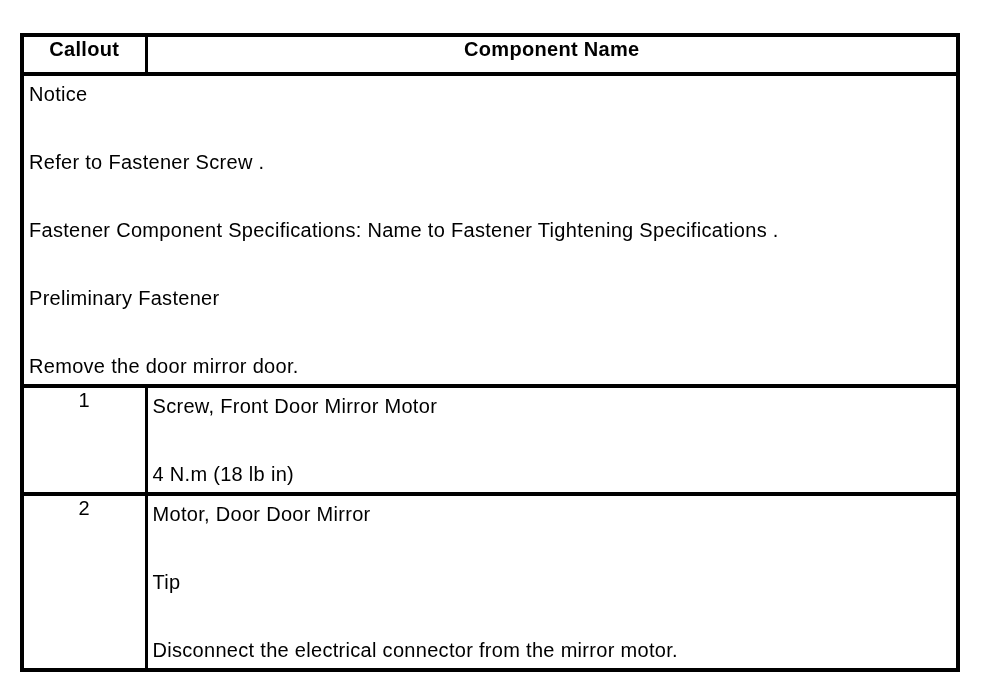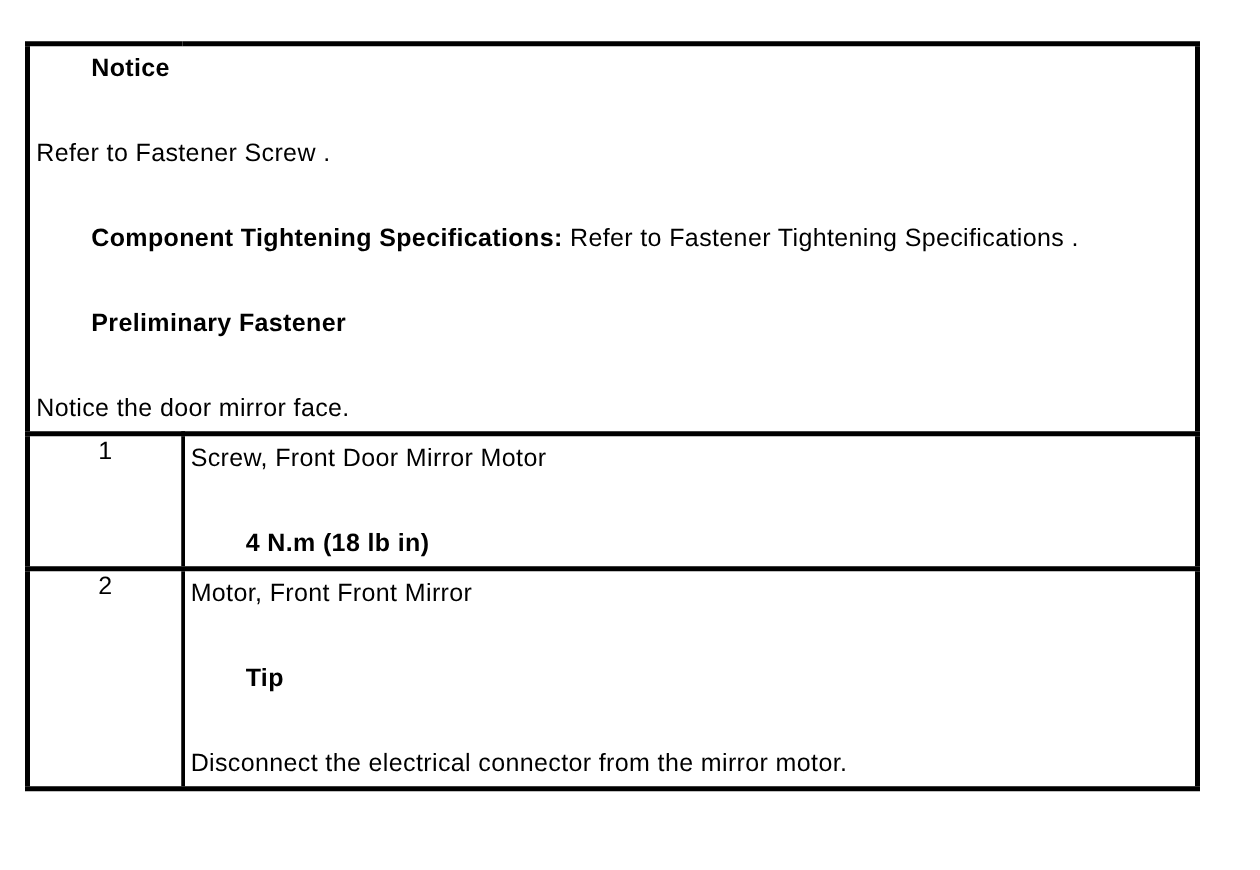--- a/index.html
+++ b/index.html
@@ -46,61 +46,65 @@
   }
   .line {
     line-height: 34px;
     height: 34px;
     white-space: pre;
     overflow: visible;
   }
   .blank-line {
     height: 34px;
   }
-  .bold { font-weight: bold; margin-left: 44px; }
+  .bold { font-weight: normal; }
 </style>
 </head>
 <body>
 
 <div class="page">
   <table class="doc-table">
     <colgroup>
       <col class="callout-col">
       <col>
     </colgroup>
 
     <tbody>
+        <tr>
+      <td class="header-cell">Callout</td>
+      <td class="header-cell">Component Name</td>
+    </tr>
 
     <tr>
       <td colspan="2">
         <div class="line bold">Notice</div>
         <div class="blank-line"></div>
         <div class="line">Refer to Fastener Screw .</div>
         <div class="blank-line"></div>
-        <div class="line"><span class="bold">Component Tightening Specifications:</span> <span>Refer to Fastener Tightening Specifications .</span></div>
+        <div class="line"><span class="bold">Fastener Component Specifications:</span> <span>Name to Fastener Tightening Specifications .</span></div>
         <div class="blank-line"></div>
         <div class="line bold">Preliminary Fastener</div>
         <div class="blank-line"></div>
-        <div class="line">Notice the door mirror face.</div>
+        <div class="line">Remove the door mirror door.</div>
       </td>
     </tr>
 
     <tr>
       <td class="callout-cell">1</td>
       <td>
         <div class="line">Screw, Front Door Mirror Motor</div>
         <div class="blank-line"></div>
         <div class="line bold">4 N.m (18 lb in)</div>
       </td>
     </tr>
 
     <tr>
       <td class="callout-cell">2</td>
       <td>
-        <div class="line">Motor, Front Front Mirror</div>
+        <div class="line">Motor, Door Door Mirror</div>
         <div class="blank-line"></div>
         <div class="line bold">Tip</div>
         <div class="blank-line"></div>
         <div class="line">Disconnect the electrical connector from the mirror motor.</div>
       </td>
     </tr>
   </tbody>
     </table>
 </div>
 

